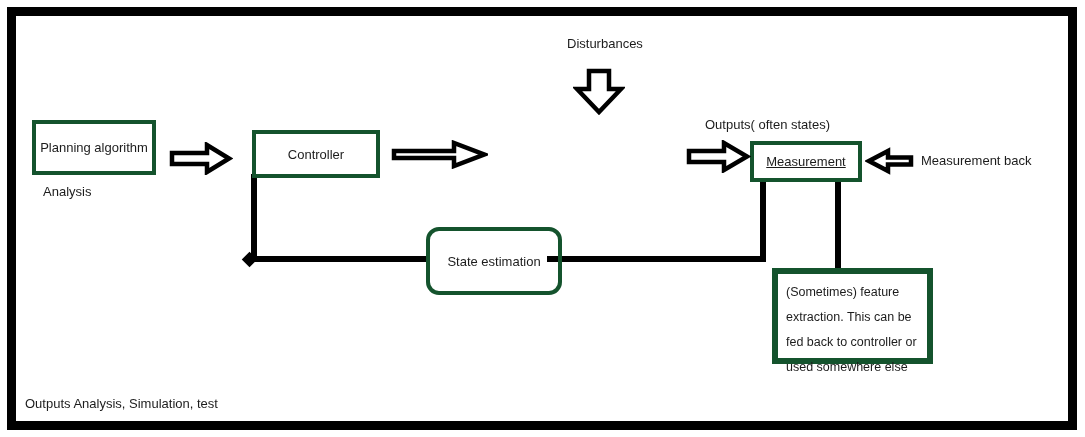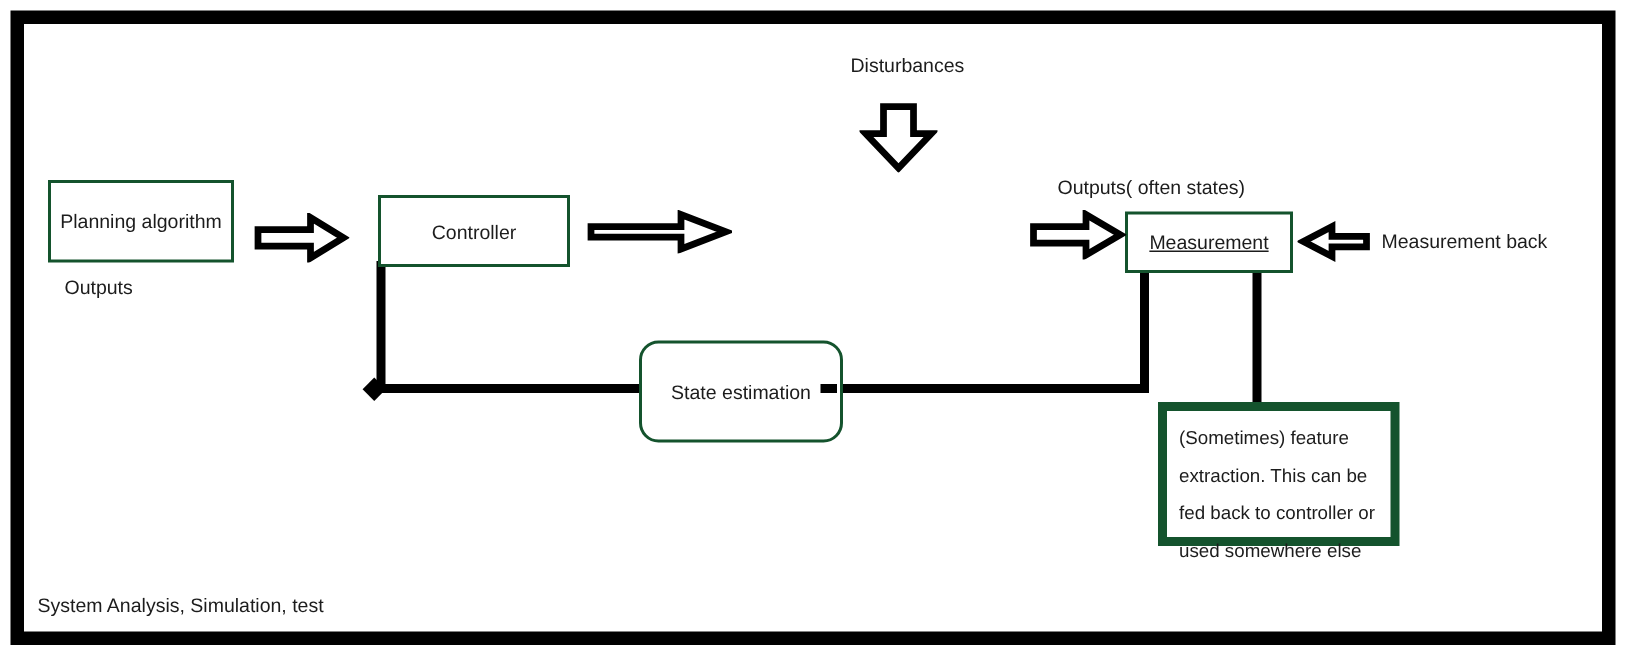--- a/index.html
+++ b/index.html
@@ -5,21 +5,21 @@
   html,body{margin:0;padding:0;background:#ffffff;}
   #canvas{
     position:relative;width:1085px;height:437px;background:#ffffff;
     font-family:"Liberation Sans", sans-serif;color:#1c1c1c;overflow:hidden;
   }
   .frame{
     position:absolute;left:7px;top:7px;right:8px;bottom:7px;
     border:9px solid #000;z-index:0;
   }
   .node{
-    position:absolute;background:#ffffff;border:2px solid #14532d;
+    position:absolute;background:#ffffff;border:4px solid #14532d;
     display:flex;align-items:center;justify-content:center;
     font-size:13px;z-index:2;box-sizing:border-box;text-align:center;
   }
   .node span{white-space:nowrap;}
   #planning-box{left:32px;top:120px;width:124px;height:55px;}
   #controller-box{left:252px;top:130px;width:128px;height:48px;text-align:center;}
   #system-box{left:521px;top:123px;width:149px;height:59px;}
   #measurement-box{left:750px;top:141px;width:112px;height:41px;text-decoration:underline;}
   #state-box{left:426px;top:227px;width:136px;height:68px;border-radius:13px;}
   #feature-box{
@@ -97,18 +97,18 @@
     <svg width="65" height="33" viewBox="0 0 65 33">
         <polygon points="3,11 38,11 38,3 61,16.5 38,30 38,22 3,22"></polygon>
       </svg>
   </div>
   <div class="arrow" id="arrow-noise">
     <svg width="49" height="28" viewBox="0 0 49 28">
         <polygon points="46,10.5 23,10.5 23,4 4,14 23,24 23,17.5 46,17.5"></polygon>
       </svg>
   </div>
 
-  <div class="label" id="planning-label">Outputs</div>
+  <div class="label" id="planning-label">Analysis</div>
   <div class="label" id="disturbances-label">Disturbances</div>
   <div class="label" id="outputs-label">Outputs( often states)</div>
   <div class="label" id="noise-label">Measurement back</div>
-  <div class="label" id="footer-label">System Analysis, Simulation, test</div>
+  <div class="label" id="footer-label">Outputs Analysis, Simulation, test</div>
 </div>
 
 </body></html>

